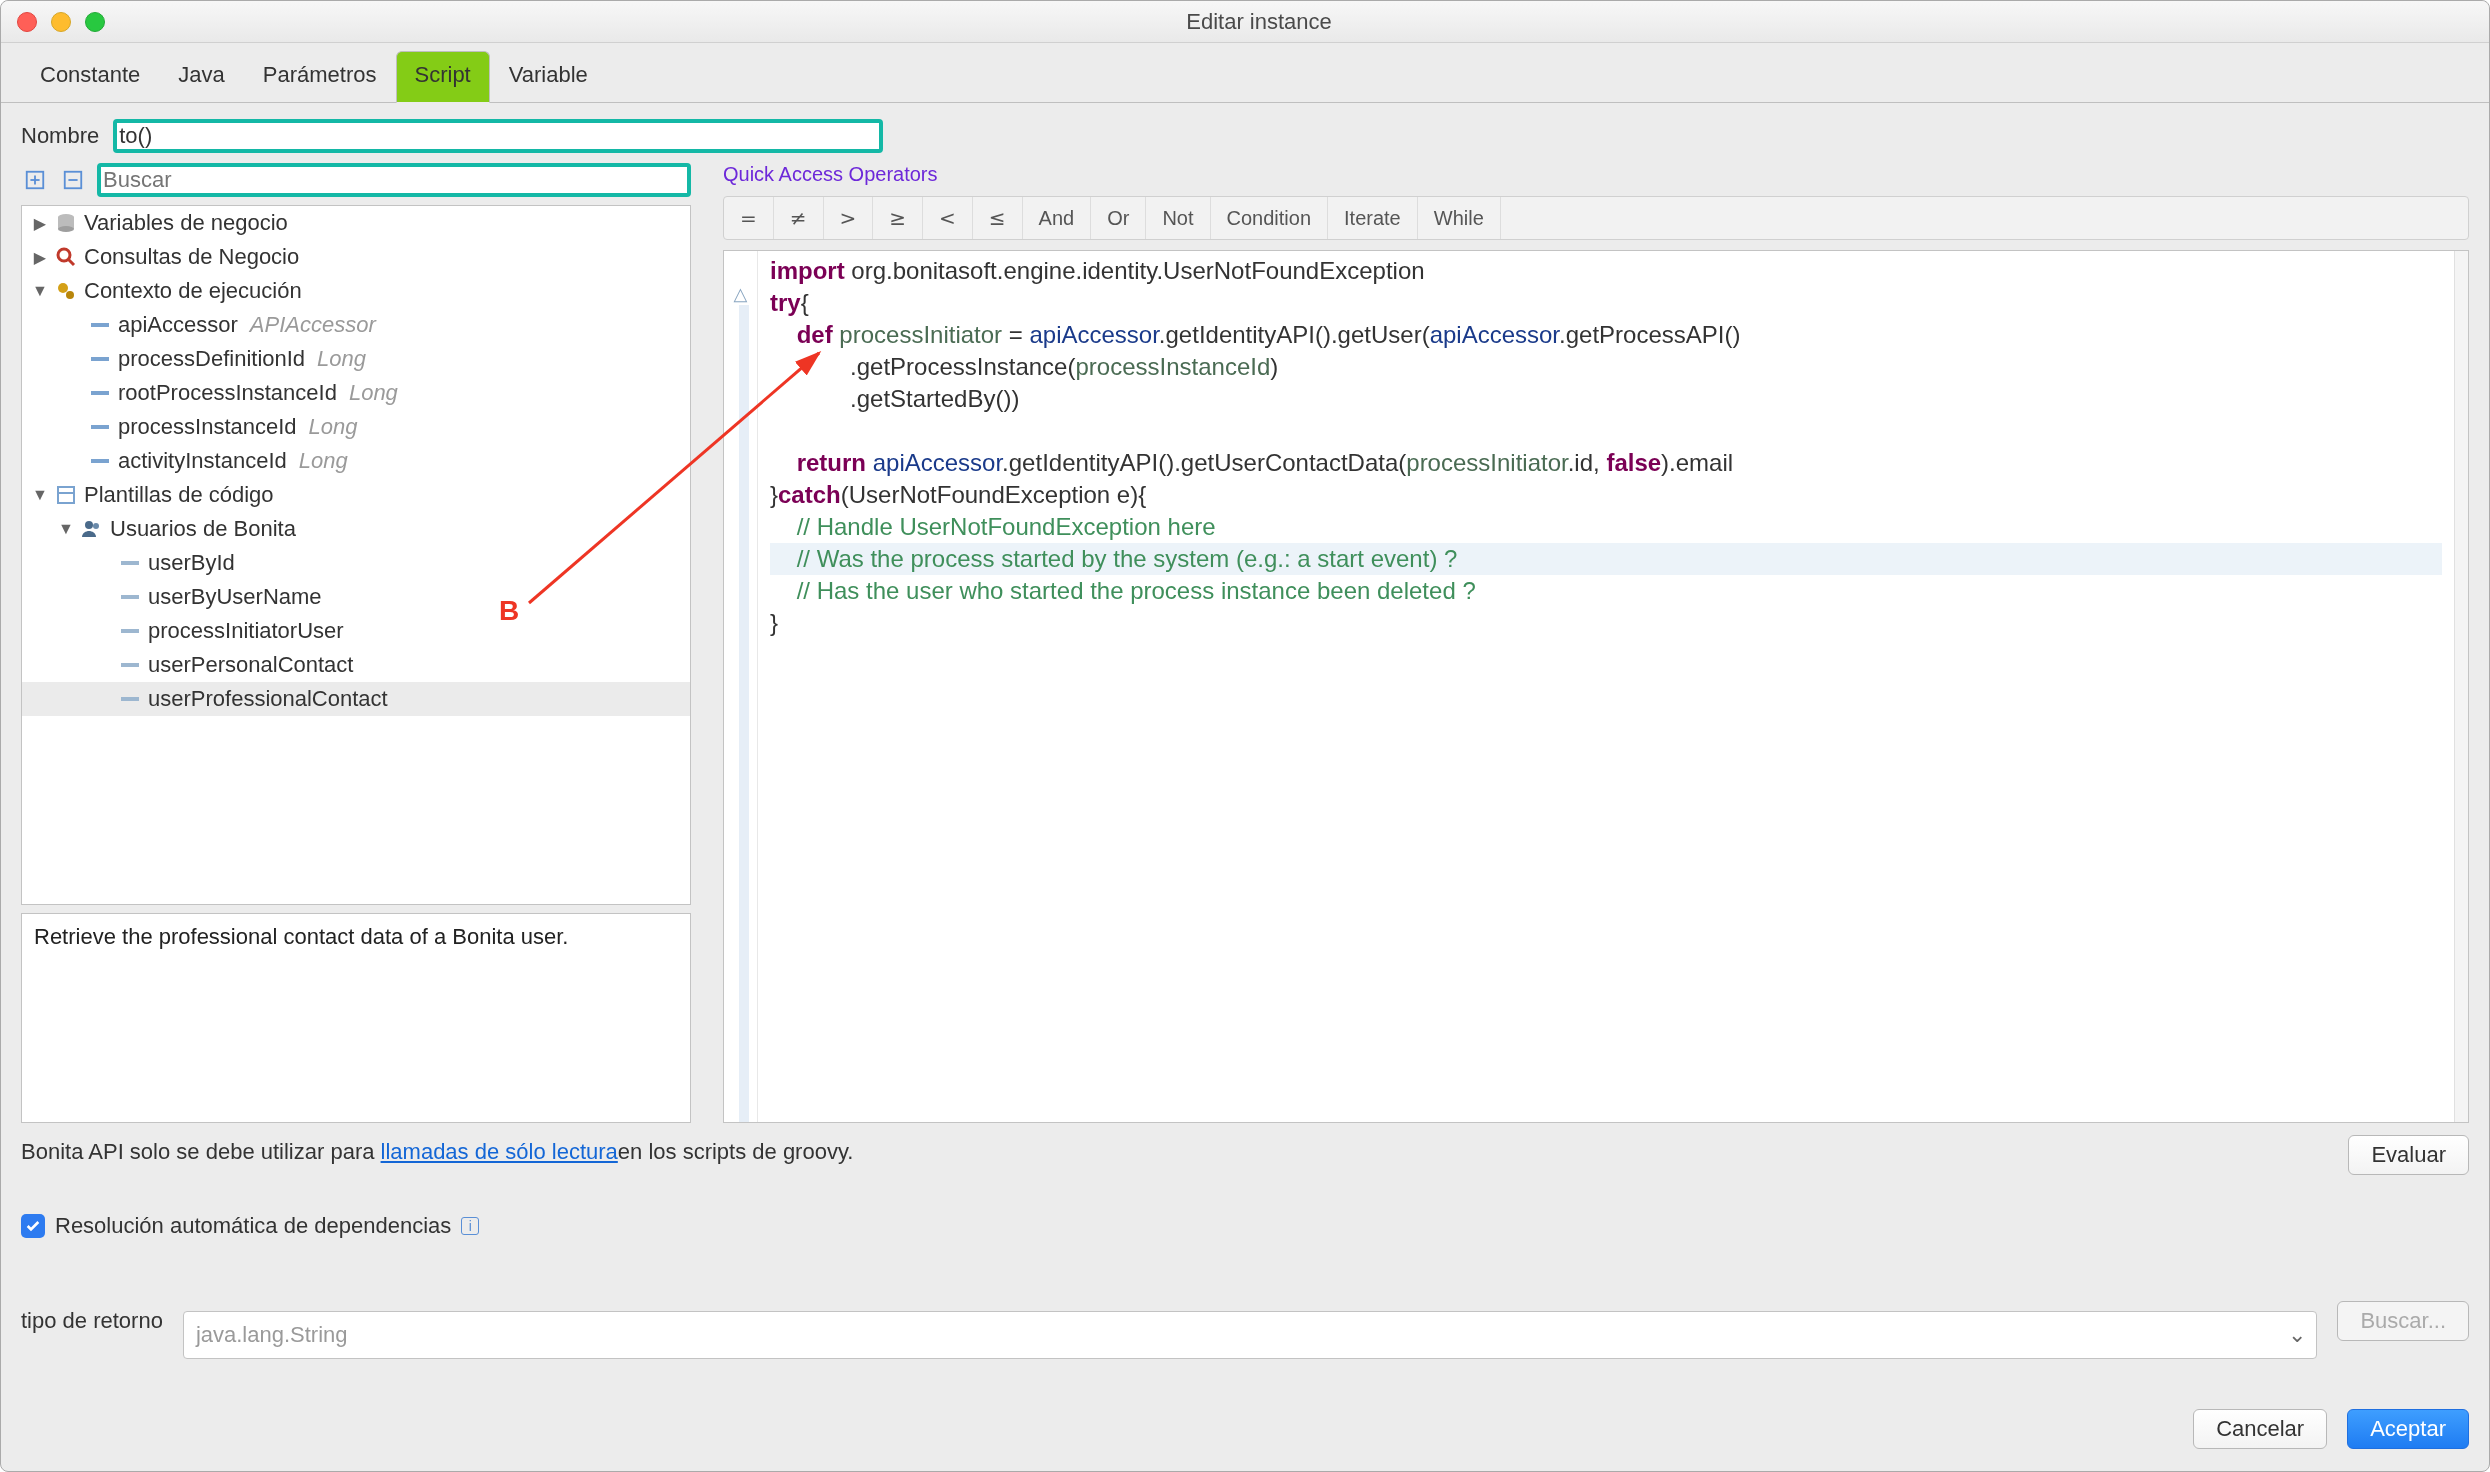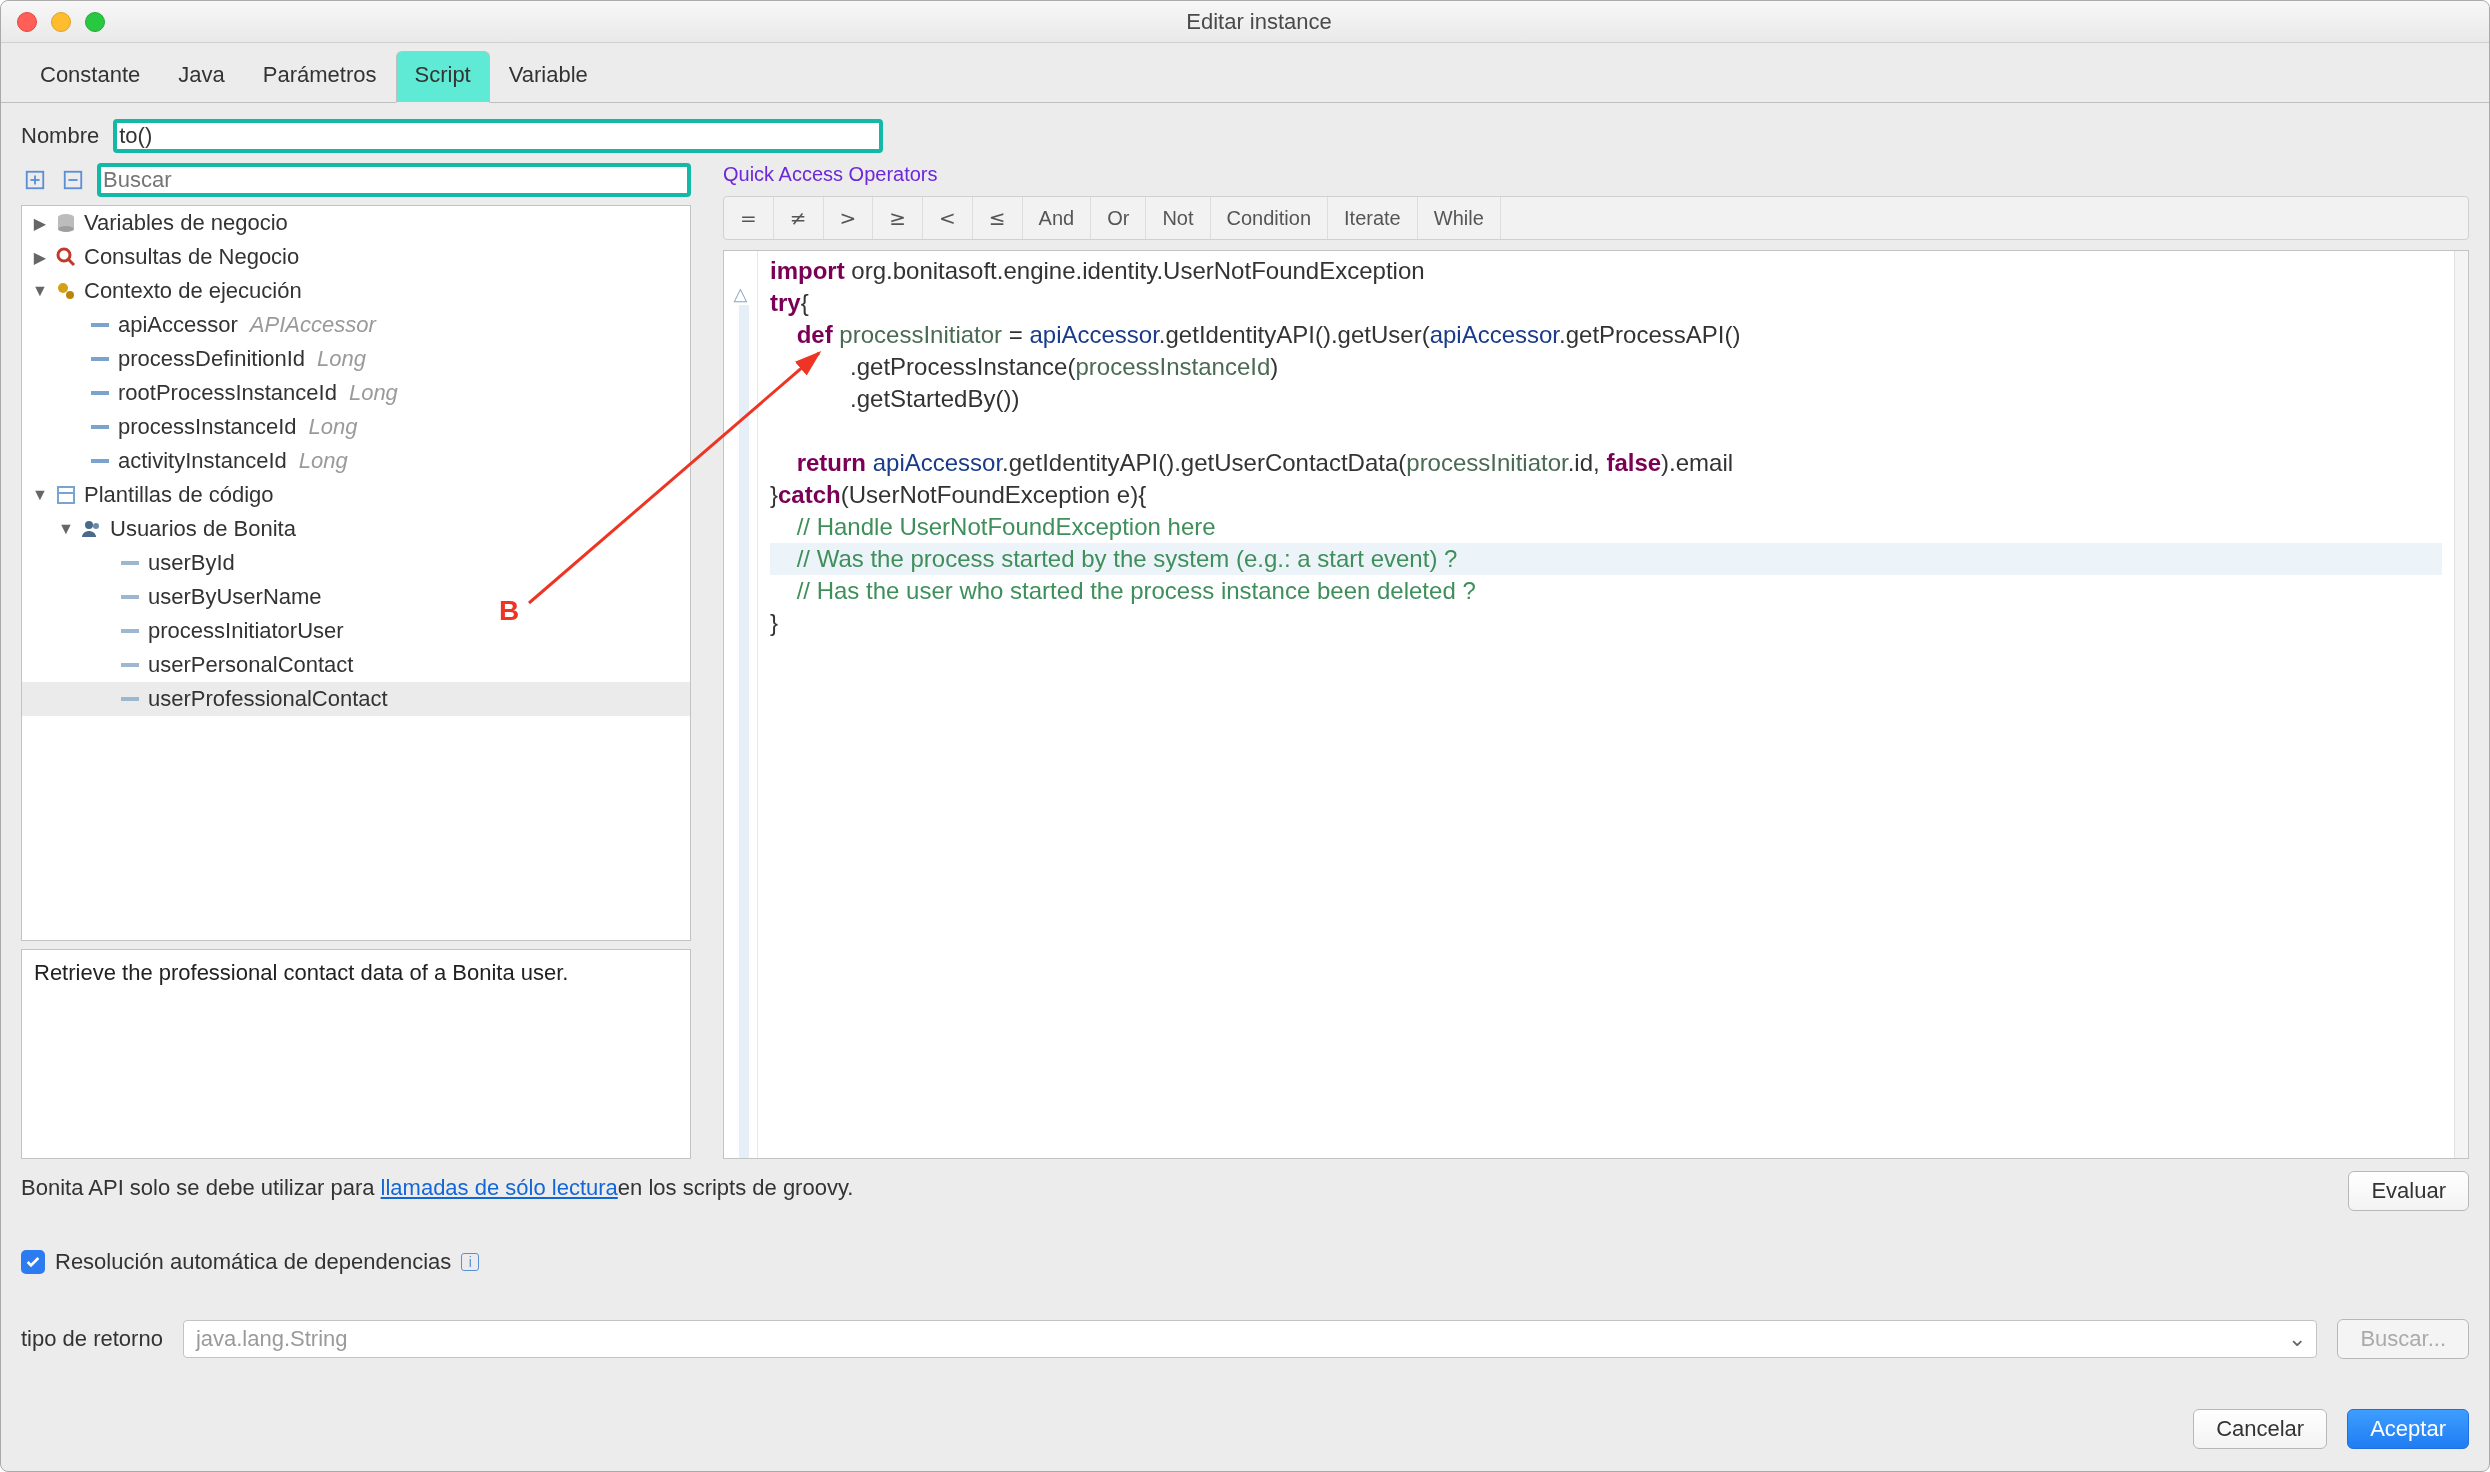--- a/index.html
+++ b/index.html
@@ -9,21 +9,21 @@
   .titlebar { height: 42px; display: flex; align-items: center; padding: 0 16px; border-bottom: 1px solid #d0d0d0; background: linear-gradient(#f7f7f7,#e9e9e9); border-radius: 8px 8px 0 0; }
   .traffic { display: flex; gap: 14px; }
   .dot { width: 20px; height: 20px; border-radius: 50%; }
   .dot.red { background:#ff5f57; border:1px solid #e24640;}
   .dot.yellow { background:#febc2e; border:1px solid #d6a728;}
   .dot.green { background:#28c840; border:1px solid #23aa38;}
   .title-text { flex:1; text-align:center; font-size: 22px; color:#4a4a4a; }
 
   .tabs-row { display:flex; padding: 8px 16px 0 20px; border-bottom: 1px solid #bfbfbf; background:#ececec; }
   .tab { padding: 10px 18px 14px 18px; font-size: 22px; color:#333; cursor:pointer; border:1px solid transparent; border-bottom:none; margin-bottom:-1px; }
-  .tab.active { background:#5eead4; border-color:#bfbfbf; border-radius:6px 6px 0 0; border-bottom: 1px solid #ececec; }
+  .tab.active { background:#84cc16; border-color:#bfbfbf; border-radius:6px 6px 0 0; border-bottom: 1px solid #ececec; }
 
   .content { flex:1; display:flex; flex-direction:column; padding: 16px 20px 10px 20px; gap: 10px; }
 
   .row { display:flex; align-items:center; gap: 14px; }
   .label { font-size:22px; color:#333; }
   .text-input { height:34px; border:4px solid #14b8a6; border-radius:4px; background:#fff; padding:0 2px; font-size:22px; color:#333; }
   .name-input { width: 770px; }
 
   .main-split { flex:1; display:flex; gap: 32px; overflow:hidden; position:relative; }
   .left-pane { width: 670px; display:flex; flex-direction:column; gap: 8px; }
@@ -71,21 +71,21 @@
   .btn { height:40px; padding:0 22px; font-size:22px; border:1px solid #b8b8b8; border-radius:6px; background:linear-gradient(#ffffff,#f3f3f3); color:#333; cursor:pointer; }
   .btn.primary { background:linear-gradient(#3e9eff,#1f7cf2); color:#fff; border-color:#1f6fe0; }
   .btn.disabled { color:#aaa; background:#f4f4f4; cursor:default; }
 
   .checkbox-row { display:flex; align-items:center; gap:10px; margin-top:28px; font-size:22px; color:#333; }
   .checkbox { width:24px; height:24px; border-radius:5px; background:#2d7bf0; display:flex; align-items:center; justify-content:center; cursor:pointer; }
   .checkbox svg { width:16px; height:16px; }
   .info-icon { width:18px; height:18px; border:1px solid #5a8fd6; color:#5a8fd6; font-size:14px; border-radius:3px; display:inline-flex; align-items:center; justify-content:center; cursor:pointer; }
 
   .return-row { display:flex; align-items:center; gap:20px; margin-top:34px; }
-  .combo { flex:1; height:38px; border:1px solid #c3c3c3; border-radius:4px; background:#fff; display:flex; align-items:center; padding:0 12px; font-size:22px; color:#9a9a9a; position:relative; }
+  .combo { flex:1; height:48px; border:1px solid #c3c3c3; border-radius:4px; background:#fff; display:flex; align-items:center; padding:0 12px; font-size:22px; color:#9a9a9a; position:relative;margin-top:28px; }
   .combo .chev { position:absolute; right:10px; color:#666; cursor:pointer; }
 
   .action-row { display:flex; justify-content:flex-end; gap:20px; margin-top:40px; padding-bottom:12px; }
 
   .annotation-arrow { position:absolute; pointer-events:none; }
   .annotation-b { position:absolute; font-weight:bold; color:#ee3524; font-size:28px; font-family: Arial, sans-serif; }
 </style>
 </head>
 <body>
 

